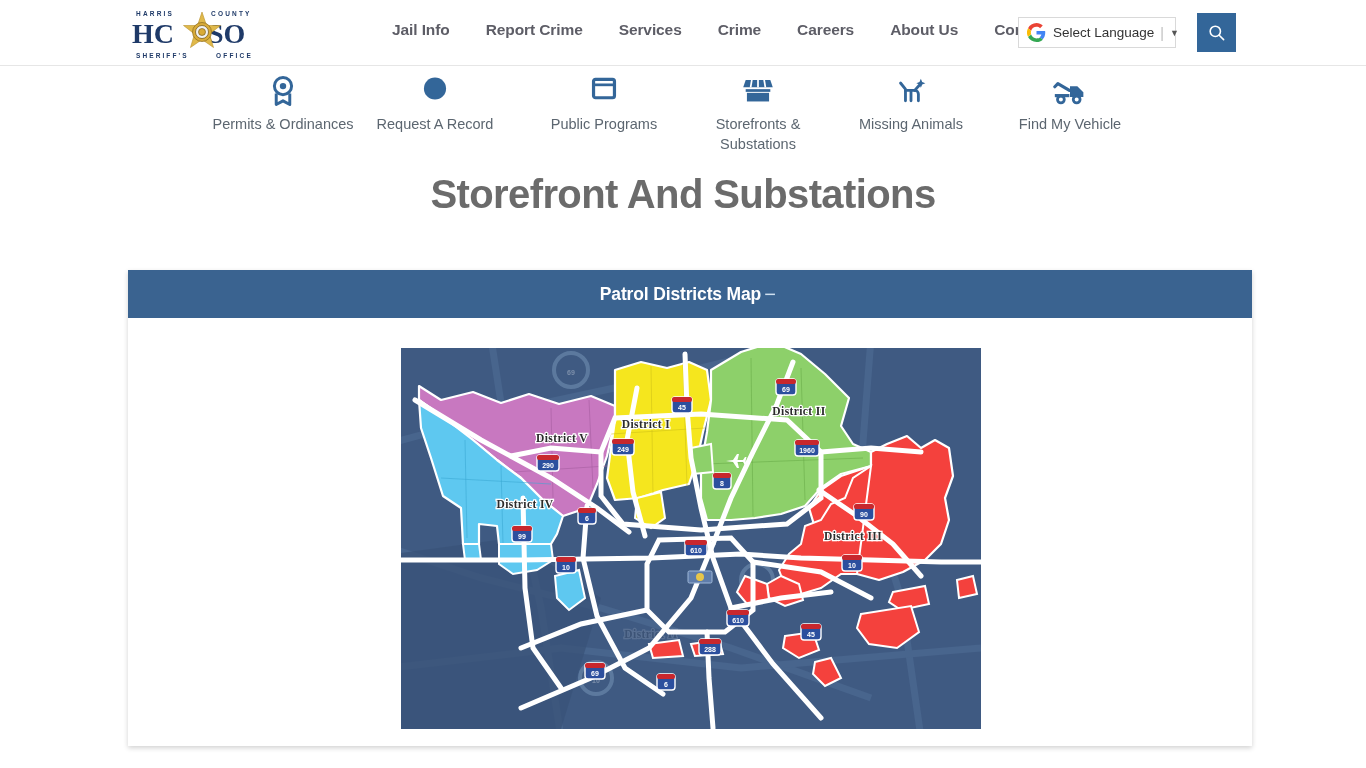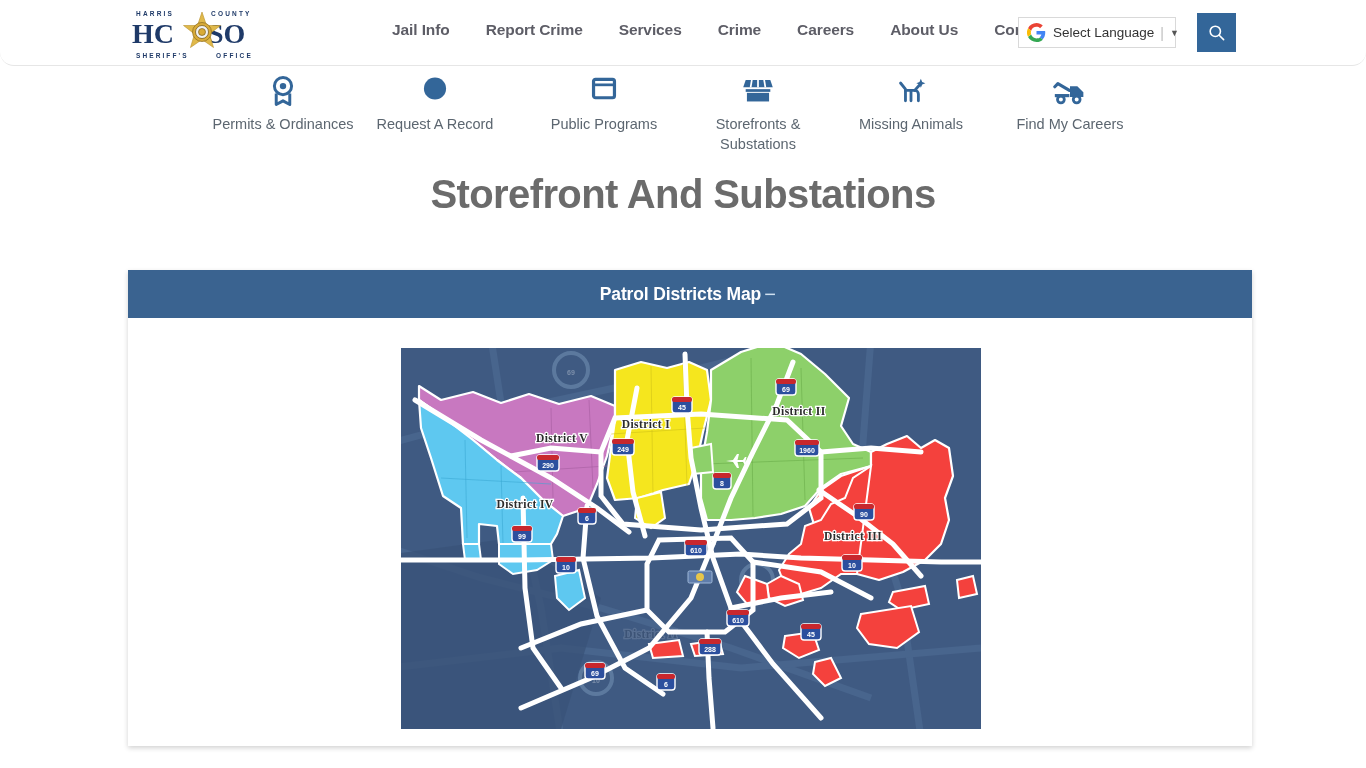--- a/index.html
+++ b/index.html
@@ -12,21 +12,20 @@
   }
 
   
   .header {
     position: relative;
     height: 66px;
     background: #ffffff;
     border-bottom: 1px solid #e6e6e6;
     display: flex;
     align-items: center;
-    border-radius: 14px;
   }
   .logo {
     position: absolute;
     left: 128px; top: 6px;
     width: 148px; height: 54px;
     display: block;
   }
 
   .nav {
     position: absolute;
@@ -305,21 +304,21 @@
   <div class="ql" style="left:990px;">
     <div class="ql-icon">
       <svg width="34" height="32" viewBox="0 0 28 26">
         <path d="M14 9 h6 l5 5 v4 h-11 z" fill="#336699"></path>
         <path d="M13.5 12.5 L4 7 L1.5 9.5" fill="none" stroke="#336699" stroke-width="2.6" stroke-linecap="round" stroke-linejoin="round"></path>
         <rect x="1.5" y="15.5" width="12" height="2.6" fill="#336699"></rect>
         <circle cx="6.5" cy="20" r="2.8" fill="none" stroke="#336699" stroke-width="2.3"></circle>
         <circle cx="19.5" cy="20" r="2.8" fill="none" stroke="#336699" stroke-width="2.3"></circle>
       </svg>
     </div>
-    <div class="ql-label">Find My Careers</div>
+    <div class="ql-label">Find My Vehicle</div>
   </div>
 </div>
 
 <h1 class="page-title">Storefront And Substations</h1>
 
 <div class="card">
 
   <div class="card-header">
     <span class="card-title">Patrol Districts Map</span>
     <span class="collapse-toggle">−</span>

